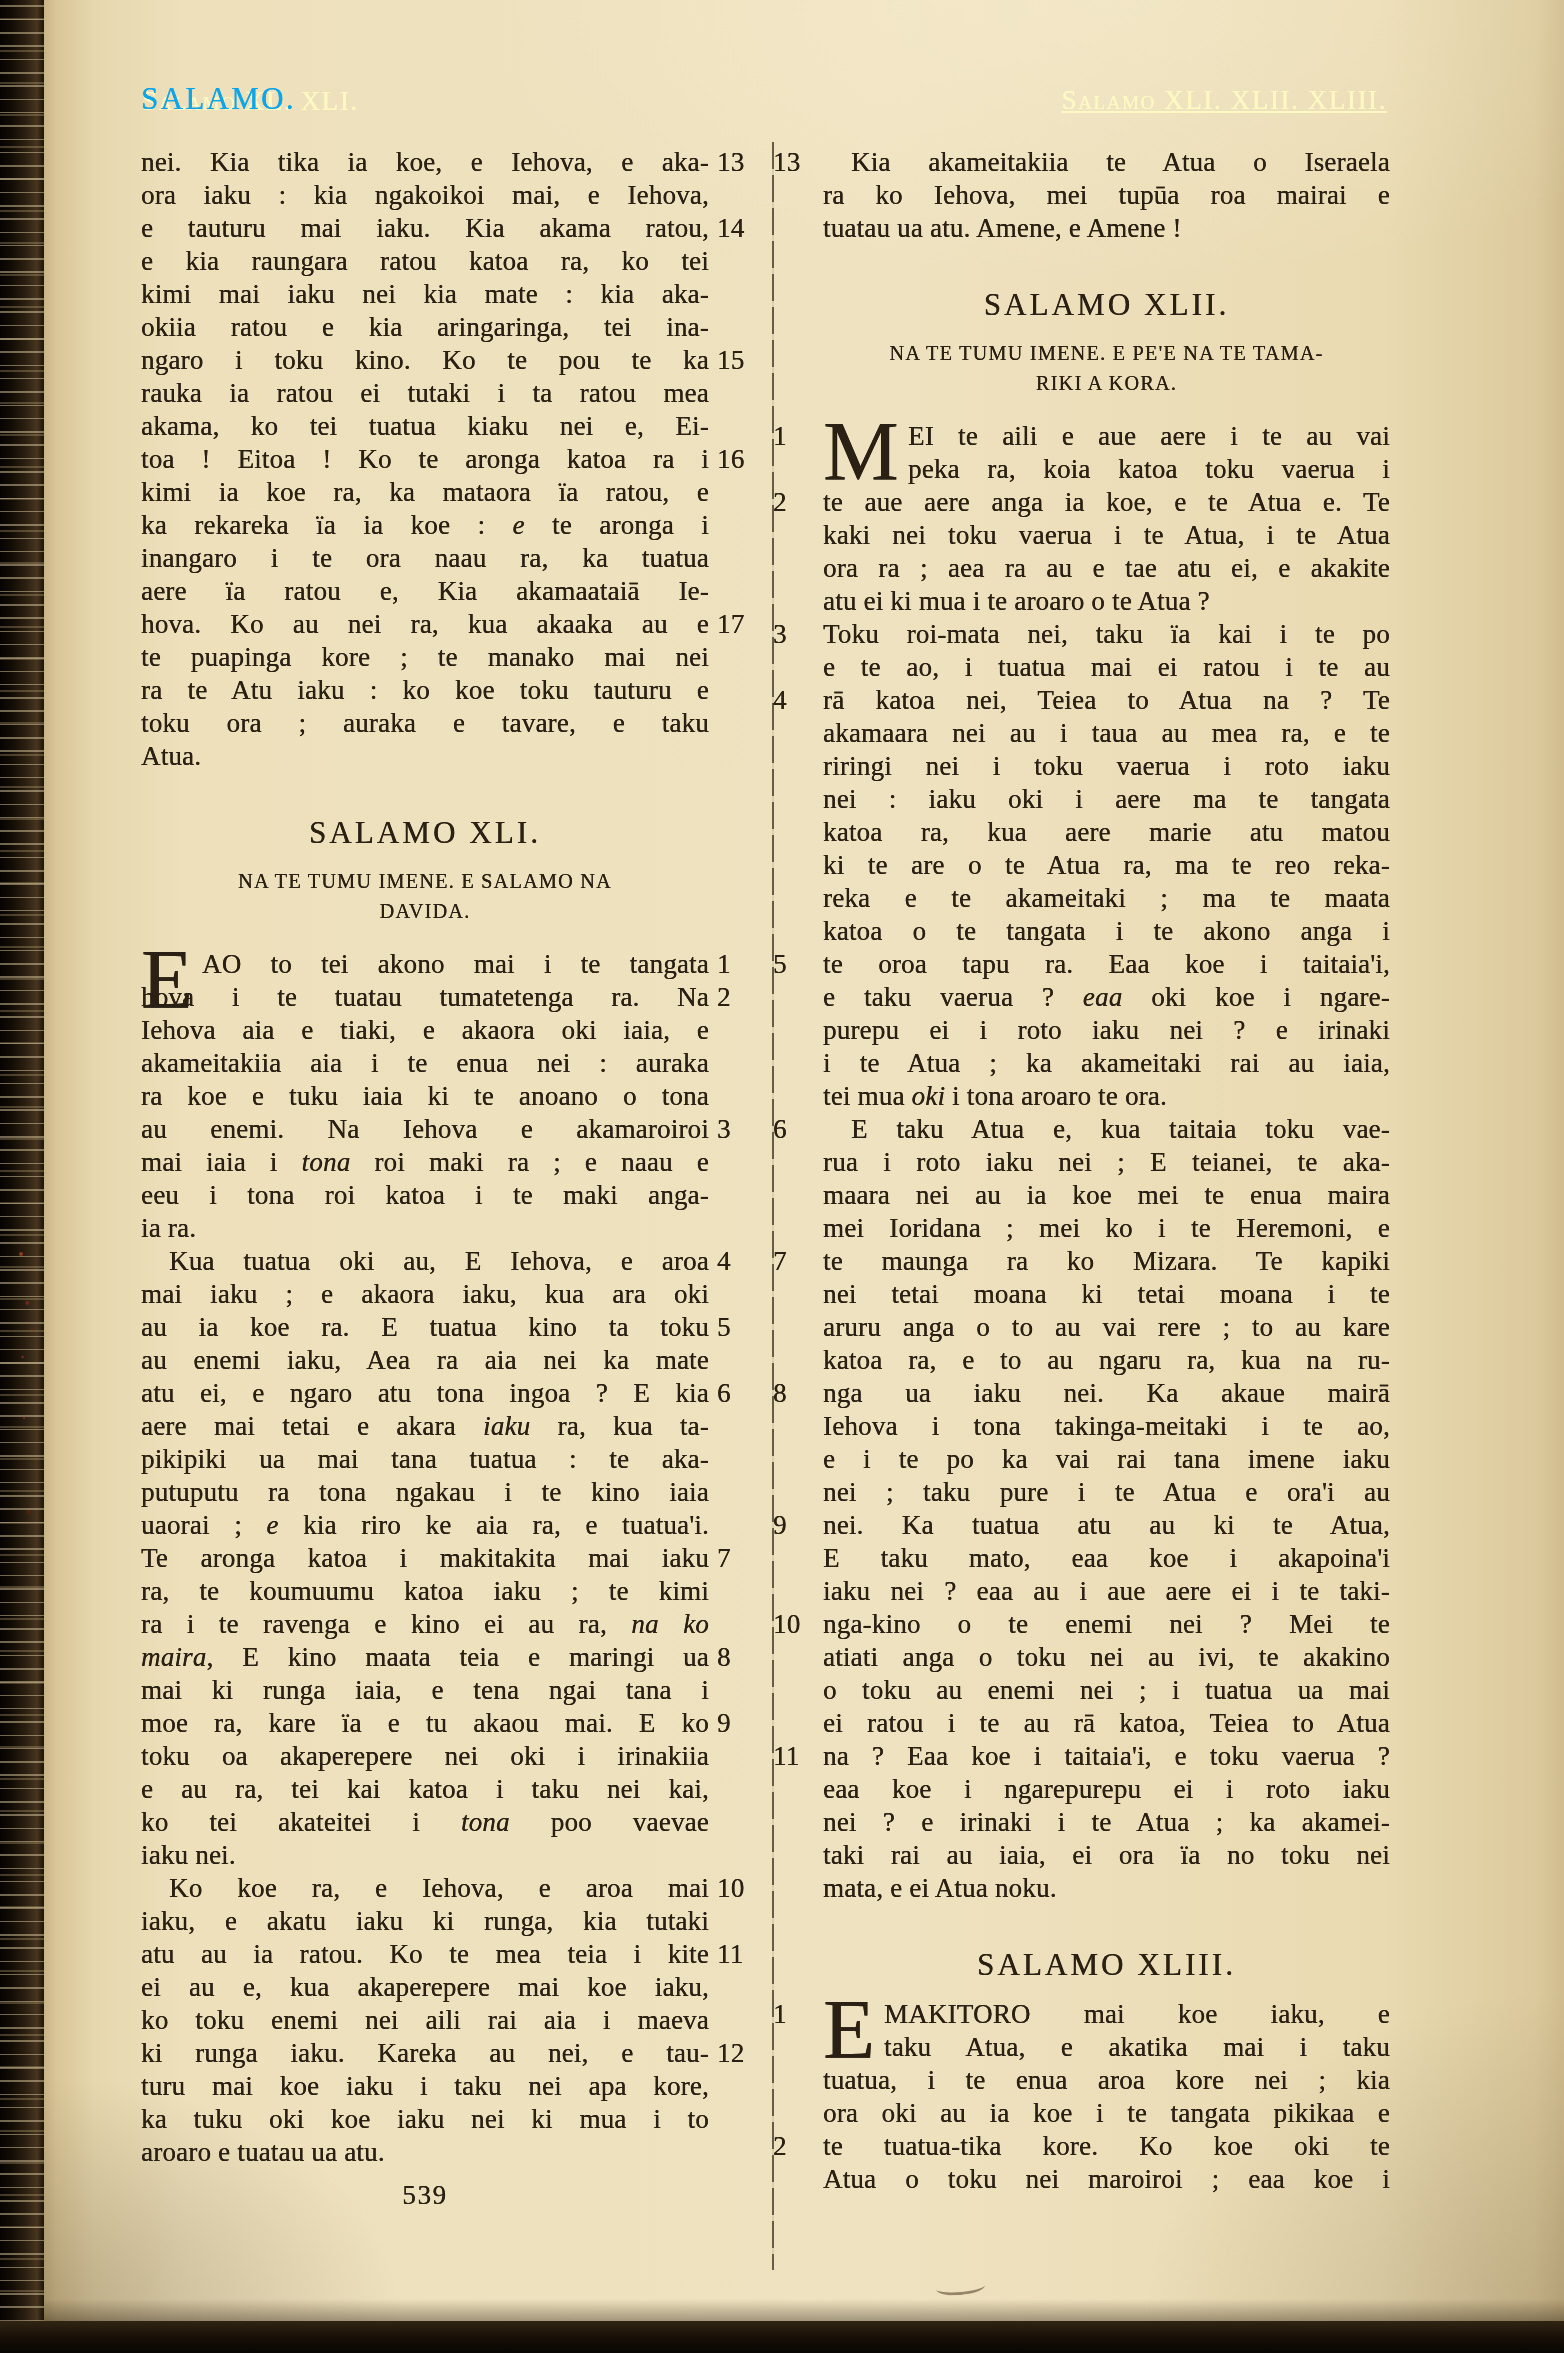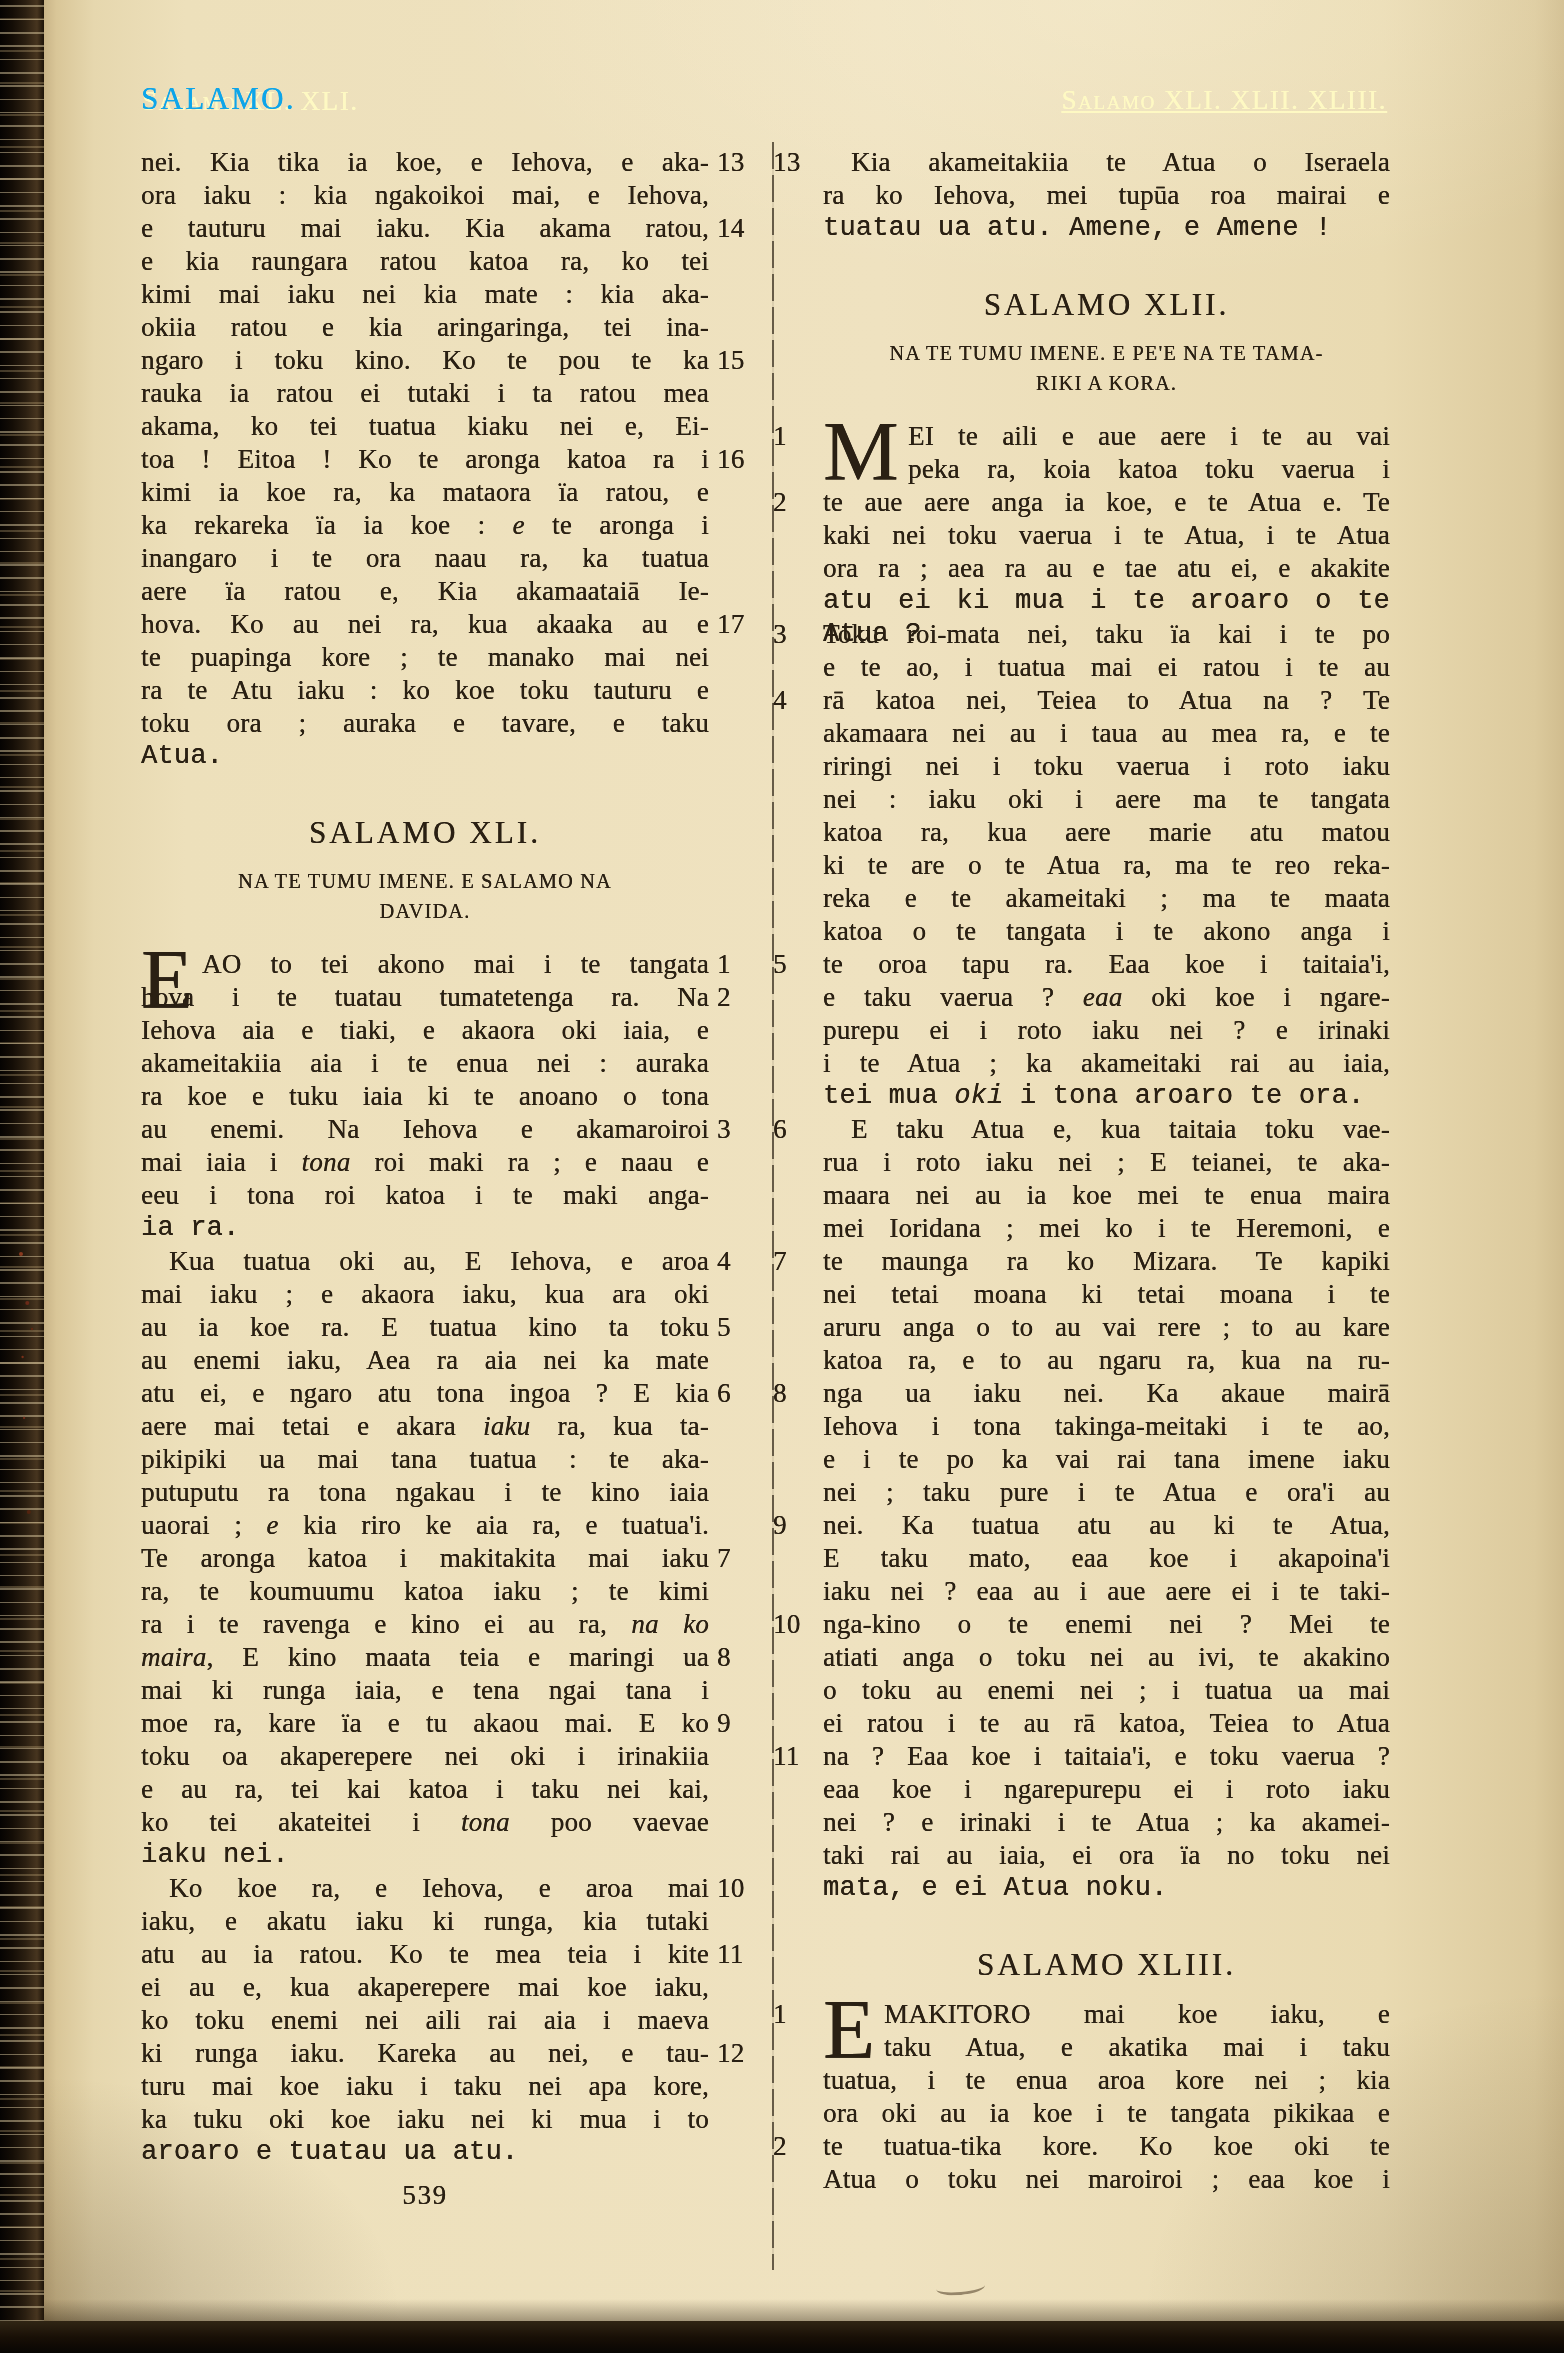--- a/index.html
+++ b/index.html
@@ -40,21 +40,21 @@
   
   .col{position:absolute;top:146px;color:#2a2013;}
   .col-left{left:141px;width:568px;}
   .col-right{left:823px;width:567px;}
   .divider{position:absolute;left:772px;top:142px;width:1.6px;height:2128px;
     background:repeating-linear-gradient(to bottom, rgba(44,34,20,0.70) 0 27px, rgba(44,34,20,0.10) 27px 33px);}
 
   .verse-block{position:relative;}
   .line{position:relative;font-size:27px;line-height:33px;height:33px;letter-spacing:0.2px;
         text-align:justify;text-align-last:justify;text-shadow:0.2px 0 0 currentColor;}
-  .line.nj{text-align-last:left;font-family:Liberation Mono, monospace;}
+  .line.nj{text-align-last:left;}
   .line.ind{padding-left:28px;}
   .line i{font-style:italic;}
   .vn{position:absolute;top:0;font-size:27px;text-shadow:0.2px 0 0 currentColor;}
   .col-left .vn{left:576px;width:49px;text-align:left;}
   .col-right .vn{left:-50px;width:42px;text-align:right;}
 
   .psalm-heading{font-size:31px;letter-spacing:3.1px;text-align:center;margin:41px 0 14px;
                  line-height:38px;text-shadow:0.3px 0 0 currentColor;}
   .subtitle{font-size:20.3px;letter-spacing:1.2px;text-align:center;line-height:30px;
             margin:0 0 22px;text-shadow:0.2px 0 0 currentColor;}

